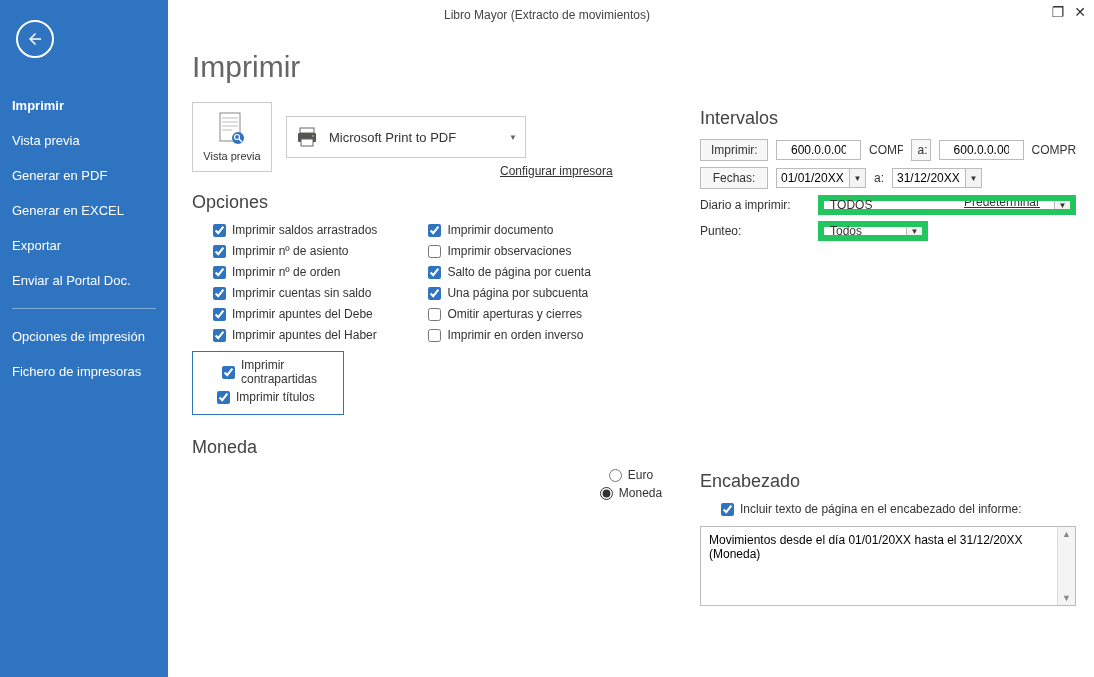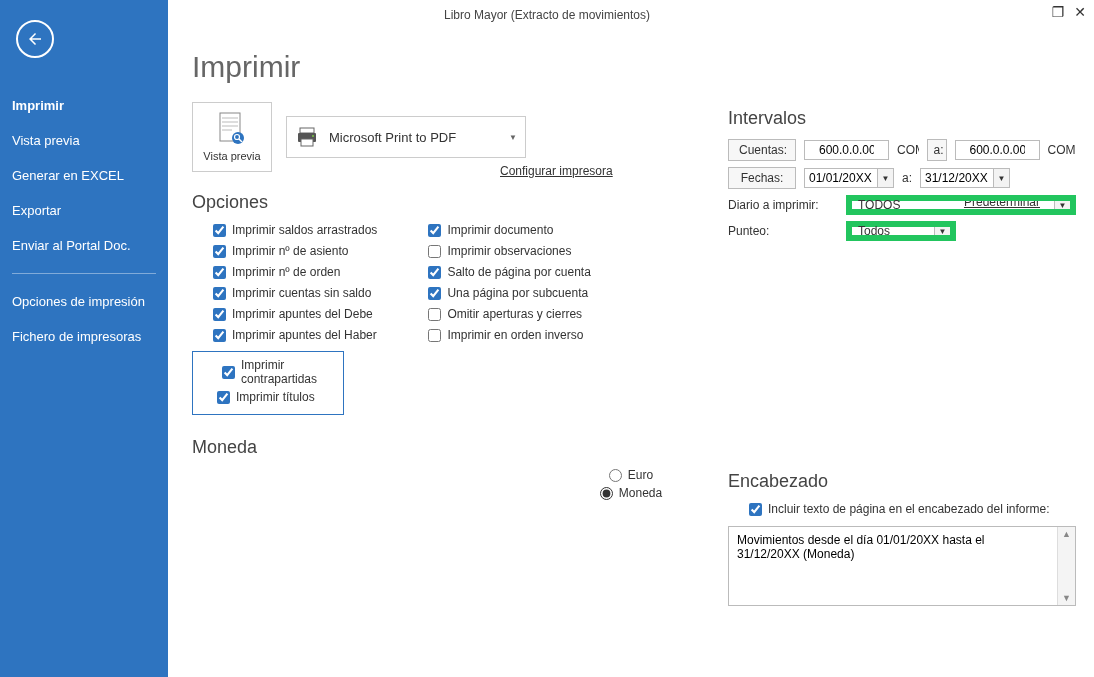--- a/index.html
+++ b/index.html
@@ -34,21 +34,21 @@
 .chk { display: flex; align-items: center; gap: 6px; font-size: 12px; margin-left: 21px; }
 .chk input { width: 13px; height: 13px; accent-color: #2e74c0; }
 .highlight-box { border: 1.5px solid #2e74c0; padding: 6px 8px; margin-top: 2px; width: 152px;}
 .highlight-box .chk { margin-bottom: 4px; }
 .highlight-box .chk.indent { margin-left: 16px; }
 
 .moneda { margin-top: 22px; }
 .radio-row { display: flex; align-items: center; gap: 6px; font-size: 12px; margin: 4px 0; justify-content: center; }
 .radio-row input { accent-color: #333; }
 
-.right-panel { position: absolute; left: 560px; top: 64px; right: 18px; }
+.right-panel { position: absolute; left: 532px; top: 64px; right: 18px; }
 .intervalos .row { display: flex; align-items: center; gap: 8px; margin-bottom: 6px; font-size: 12px; }
 .btn-lbl { border: 1px solid #bbb; padding: 3px 10px; background: #f7f7f7; font-size: 12px; cursor: pointer; min-width: 68px; text-align: center; }
 .field { border: 1px solid #bbb; padding: 2px 14px; font-size: 12px; height: 20px; }
 .dd-combo { display: inline-flex; border: 1px solid #bbb; height: 20px; }
 .dd-combo input { border: none; padding: 0 4px; font-size: 12px; width: 72px; outline: none; }
 .dd-combo .arrow { width: 16px; border-left: 1px solid #bbb; background: #f3f3f3; display: flex; align-items: center; justify-content: center; font-size: 8px; cursor: pointer; }
 .lbl { font-size: 12px; color: #333; }
 .lbl-fixed { width: 110px; }
 .big-combo { display: flex; border: 6px solid #22c55e; height: 20px; }
 .big-combo .val { flex: 1; padding: 0 6px; font-size: 12px; display: flex; align-items: center; }
@@ -73,20 +73,21 @@
 </div>
 
 <div class="sidebar">
   <div class="back-btn">
     <svg width="18" height="18" viewBox="0 0 24 24">
         <path d="M20 11H7.8l5.6-5.6L12 4l-8 8 8 8 1.4-1.4L7.8 13H20z"></path>
       </svg>
   </div>
   <div class="item bold">Imprimir</div>
   <div class="item">Vista previa</div>
+  <div class="item">Generar en PDF</div>
   <div class="item">Generar en EXCEL</div>
   <div class="item">Exportar</div>
   <div class="item">Enviar al Portal Doc.</div>
   <div class="sep"></div>
   <div class="item">Opciones de impresión</div>
   <div class="item">Fichero de impresoras</div>
 </div>
 
 <div class="main">
   <div class="page-title">Imprimir</div>
@@ -198,21 +199,21 @@
     <label class="radio-row">
         <input type="radio" name="mon" checked="" style="">
         <span>Moneda</span>
       </label>
   </div>
 
   <div class="right-panel">
     <div class="section-head">Intervalos</div>
     <div class="intervalos">
       <div class="row">
-        <span class="btn-lbl">Cuentas:</span>
+        <span class="btn-lbl">Imprimir:</span>
         <input class="field" style="width: 85px;" value="600.0.0.00000">
         <span class="lbl" style="width:90px;overflow:hidden;white-space:nowrap">COMPRAS DE MER</span>
         <span class="btn-lbl" style="min-width:20px;padding:3px 6px">a:</span>
         <input class="field" style="width: 85px;" value="600.0.0.00000">
         <span class="lbl" style="overflow:hidden;white-space:nowrap">COMPRAS DE MERC</span>
       </div>
       <div class="row">
         <span class="btn-lbl">Fechas:</span>
         <span class="dd-combo">
             <input value="01/01/20XX" style="">

